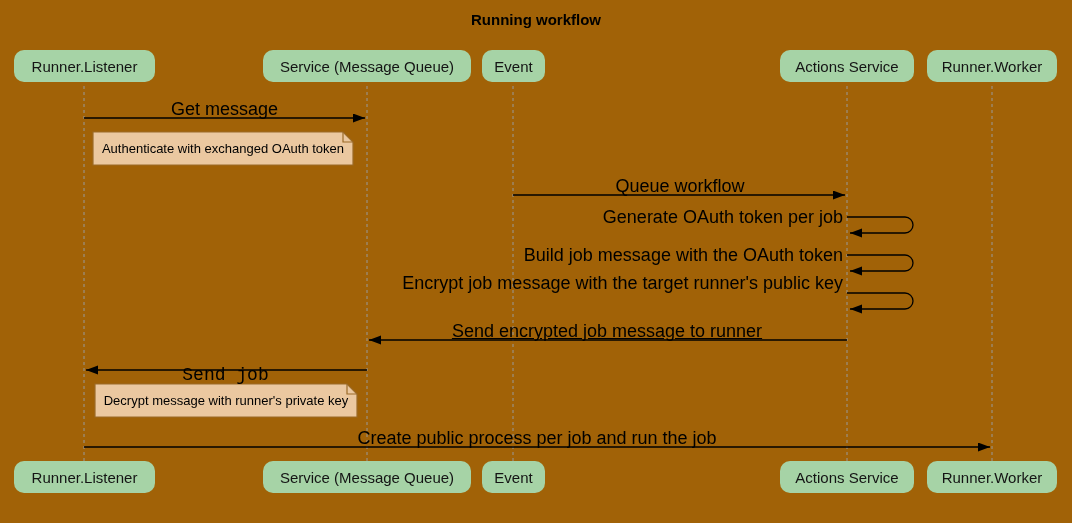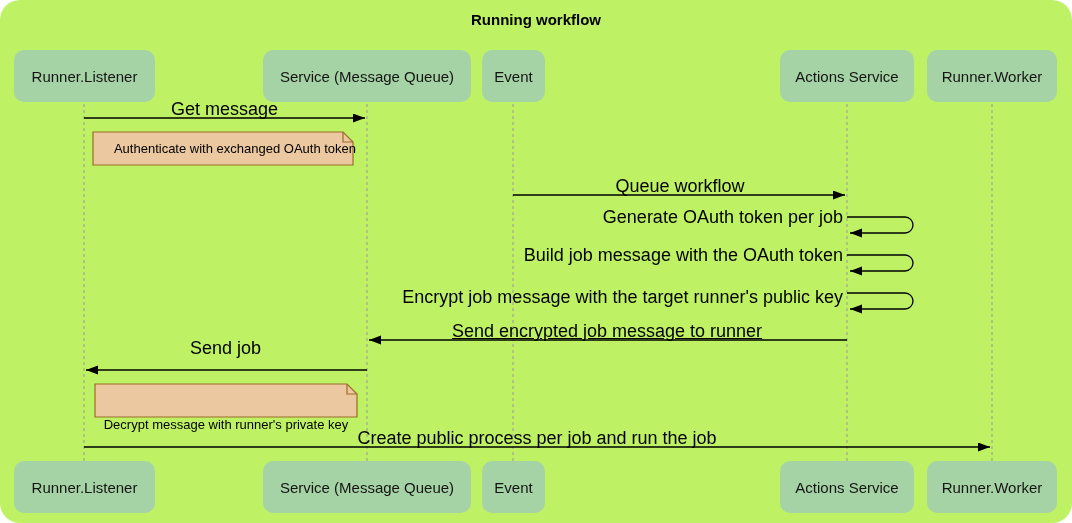--- a/index.html
+++ b/index.html
@@ -3,39 +3,38 @@
 <meta charset="utf-8">
 <style>
   * { margin: 0; padding: 0; box-sizing: border-box; }
   html, body { background: #ffffff; }
   body { font-family: "Liberation Sans", sans-serif; color: #111; }
 
   .diagram {
     position: relative;
     width: 1072px;
     height: 523px;
-    background: #bef264;
+    background: #a16207;
     overflow: hidden;
-    border-radius: 20px;
   }
 
   .title {
     position: absolute;
     top: 11px;
     left: 0;
     width: 1072px;
     text-align: center;
     font-size: 15px;
     font-weight: bold;
     color: #000;
   }
 
   .actor {
     position: absolute;
-    height: 52px;
+    height: 32px;
     background: var(--actor-fill, #A6D3A6);
     border-radius: 10px;
     display: flex;
     align-items: center;
     justify-content: center;
     font-size: 15px;
     color: #141414;
     white-space: nowrap;
   }
   .actor.top { top: 50px; }
@@ -136,21 +135,21 @@
   <div class="actor bottom" style="left:14px;  width:141px;">Runner.Listener</div>
   <div class="actor bottom" style="left:263px; width:208px;">Service (Message Queue)</div>
   <div class="actor bottom" style="left:482px; width:63px;">Event</div>
   <div class="actor bottom" style="left:780px; width:134px;">Actions Service</div>
   <div class="actor bottom" style="left:927px; width:130px;">Runner.Worker</div>
 
   <div class="msg-label" style="left:84px;  width:281px; top:102px;">Get message</div>
   <div class="msg-label" style="left:513px; width:334px; top:179px;text-align:center;">Queue workflow</div>
   <div class="msg-label right-aligned" style="right:229px; top:210px;">Generate OAuth token per job</div>
   <div class="msg-label right-aligned" style="right:229px; top:248px;">Build job message with the OAuth token</div>
-  <div class="msg-label right-aligned" style="right:229px; top:290px;">Encrypt job message with the target runner's public key</div>
+  <div class="msg-label right-aligned" style="right:229px; top:276px;">Encrypt job message with the target runner's public key</div>
   <div class="msg-label" style="left:367px; width:480px; top:324px;text-decoration:underline;">Send encrypted job message to runner</div>
-  <div class="msg-label" style="left:84px;  width:283px; top:341px;">Send job</div>
+  <div class="msg-label" style="left:84px;  width:283px; top:368px;font-family:Liberation Mono, monospace;">Send job</div>
   <div class="msg-label" style="left:84px;  width:906px; top:431px;">Create public process per job and run the job</div>
 
-  <div class="note-label" style="left:105px; top:132px; width:260px; height:33px;">Authenticate with exchanged OAuth token</div>
-  <div class="note-label" style="left:95px; top:408px; width:262px; height:33px;">Decrypt message with runner's private key</div>
+  <div class="note-label" style="left:93px; top:132px; width:260px; height:33px;">Authenticate with exchanged OAuth token</div>
+  <div class="note-label" style="left:95px; top:384px; width:262px; height:33px;">Decrypt message with runner's private key</div>
 
 </div>
 
 </body></html>

